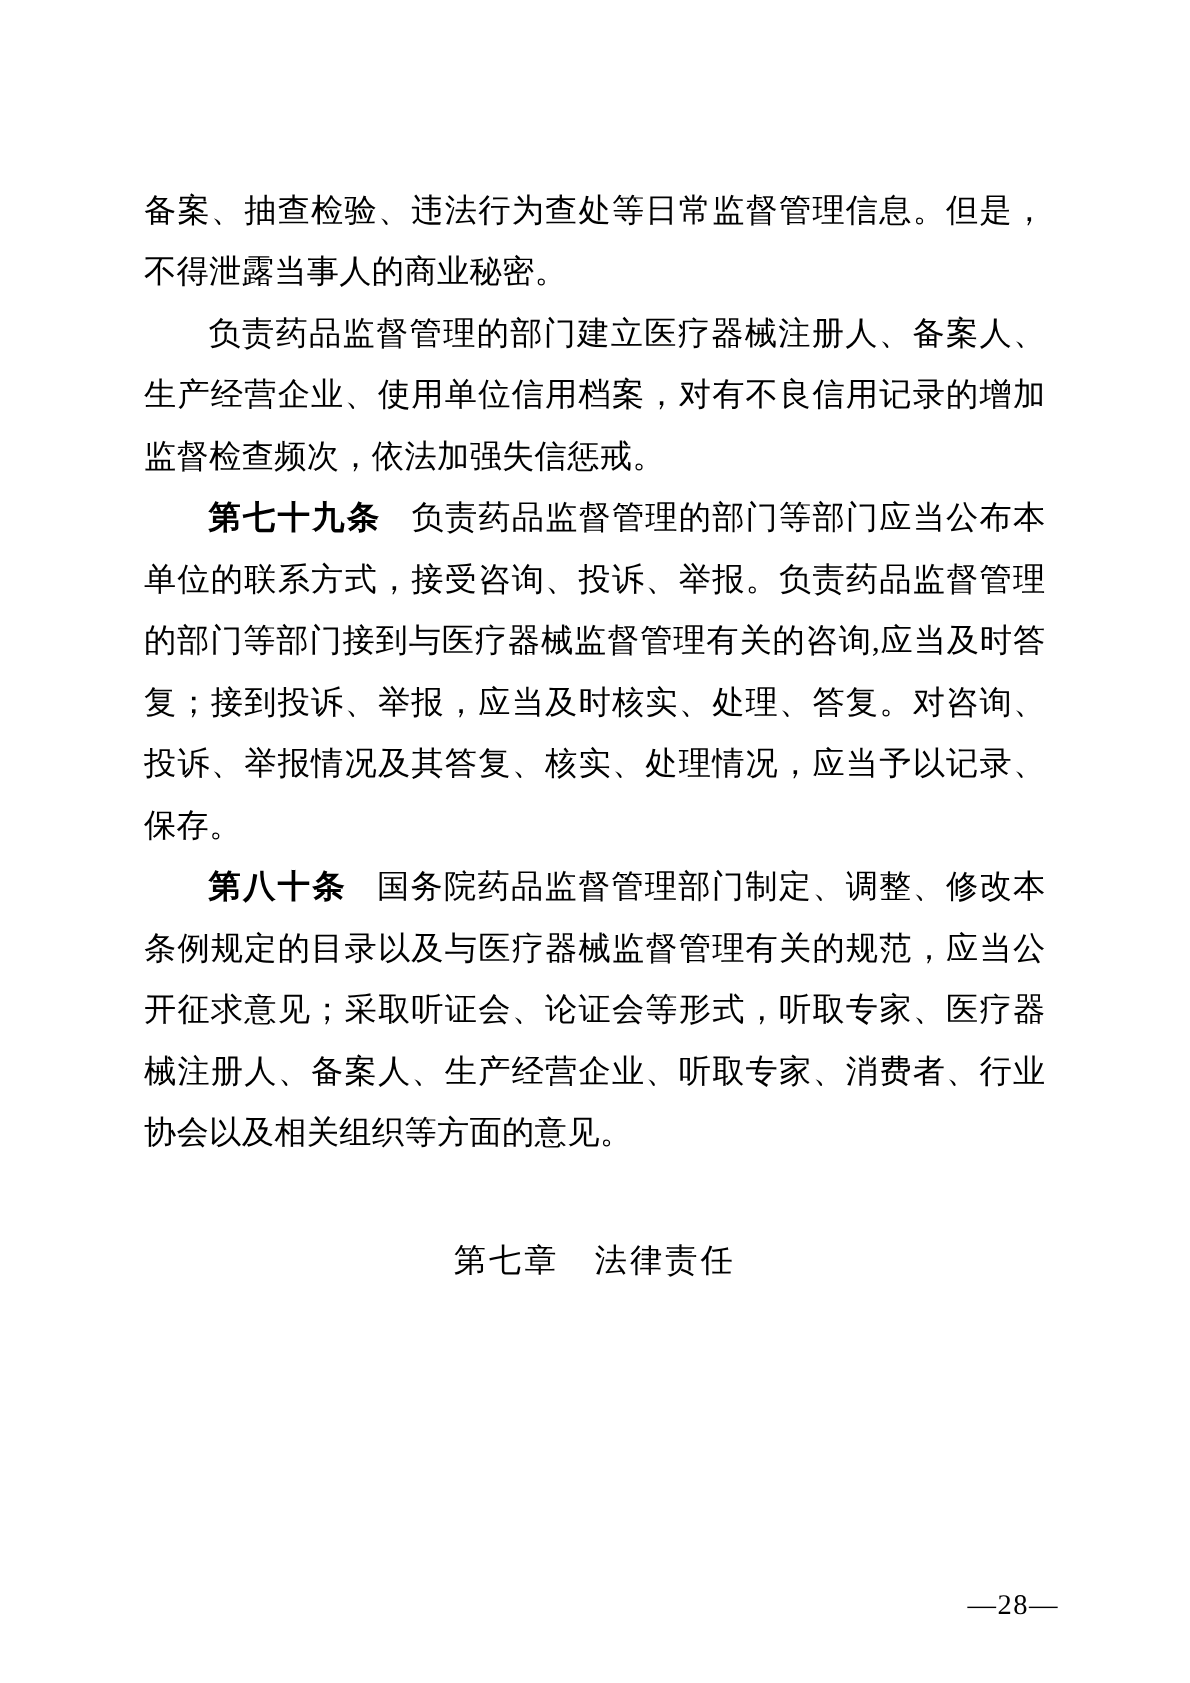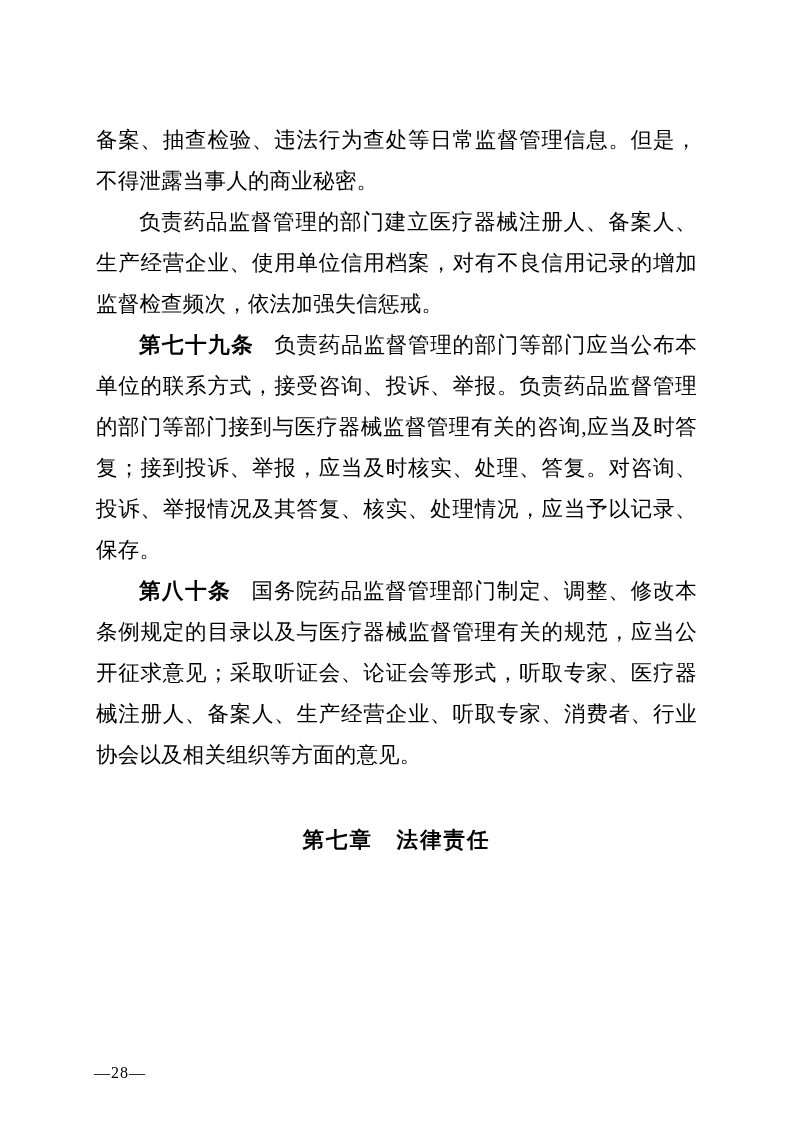--- a/index.html
+++ b/index.html
@@ -43,34 +43,34 @@
     letter-spacing: 1px;
   }
   .gap-after-label {
     display: inline-block;
     width: 0.9em;
   }
   .chapter-title {
     margin: 44px 0 0 0;
     text-align: center;
     font-size: 21.5px;
-    font-weight: bold;
+    font-weight: normal;
     letter-spacing: 2px;
     line-height: 41px;
   }
   .after-chapter {
     margin-top: 40px;
   }
   .page-number {
     position: absolute;
     left: 0;
     bottom: 40px;
     width: 706px;
-    text-align: center;
-    font-size: 16px;
+    text-align: right;
+    font-size: 19px;
     letter-spacing: 1px;
     font-family: "Liberation Serif", "DejaVu Serif", serif;
   }
   .pn-inner {
     display: inline-block;
     margin-left: -466px;
   }
 </style>
 </head>
 <body>

